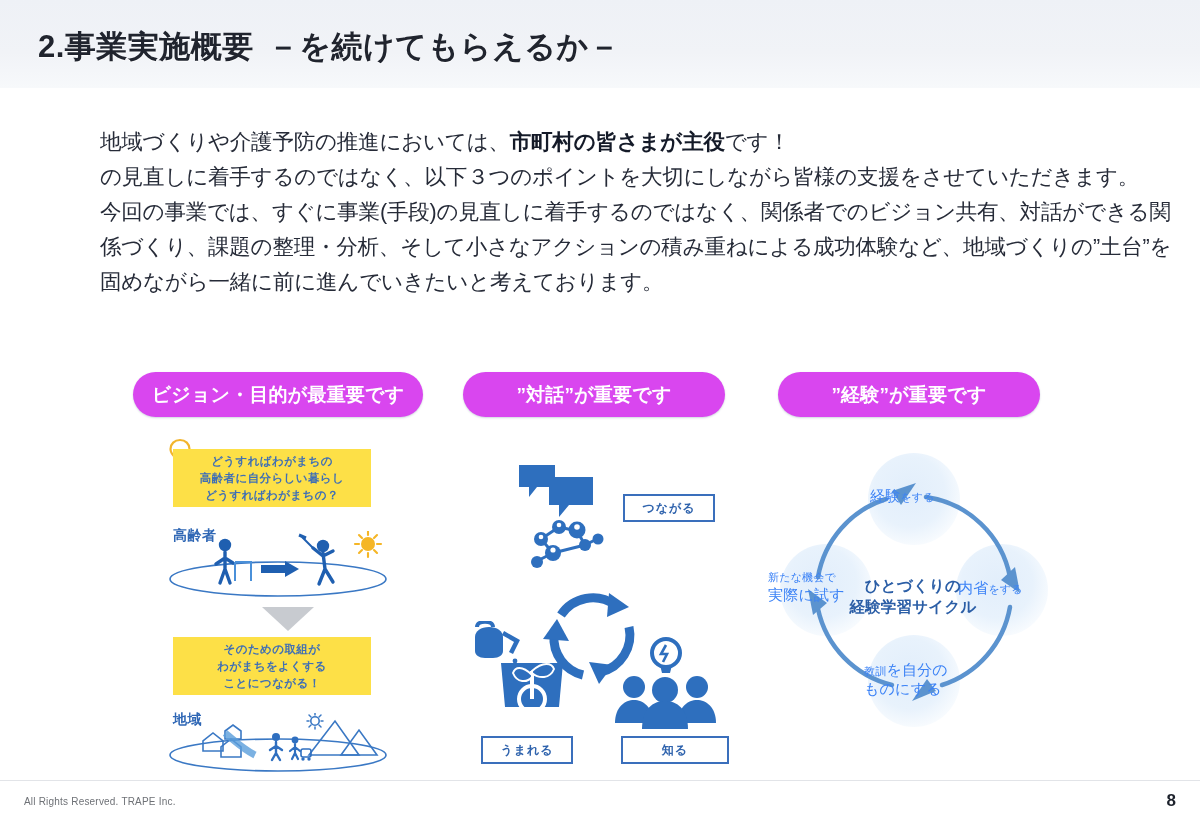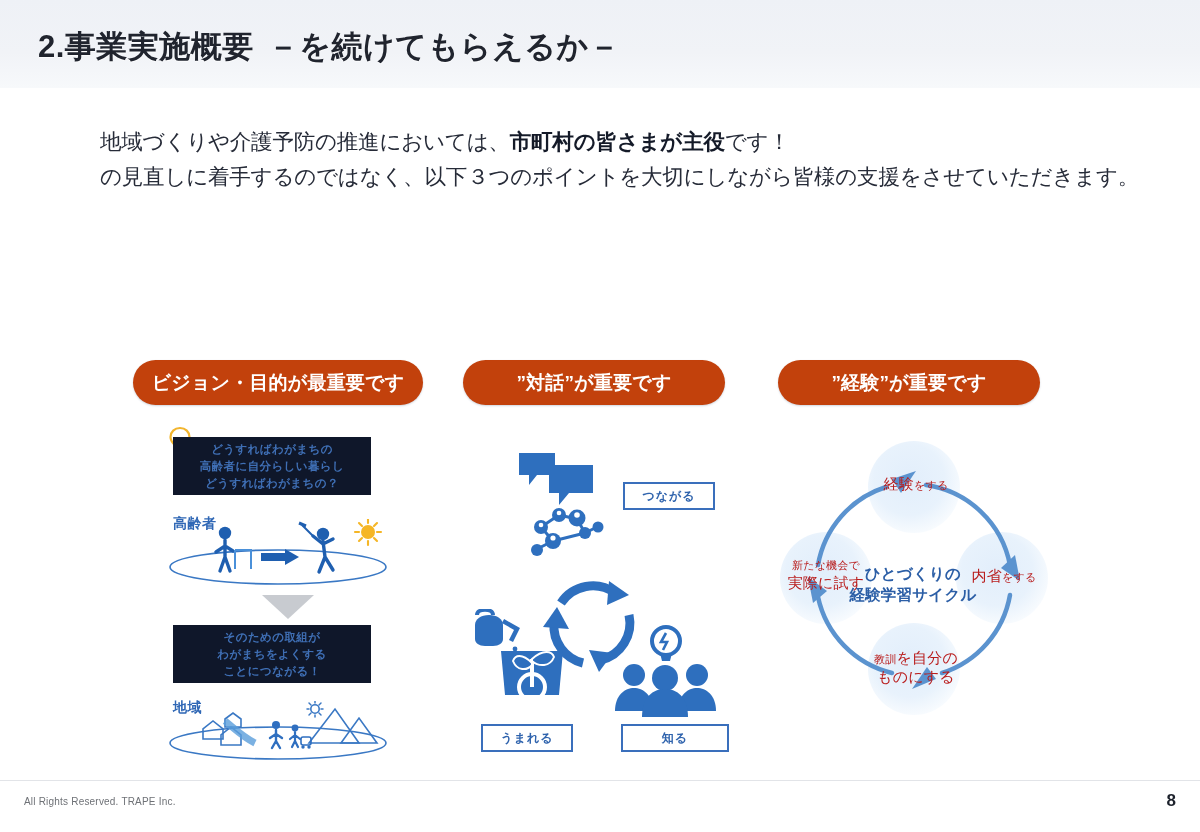--- a/index.html
+++ b/index.html
@@ -39,35 +39,36 @@
 
   
   .columns { position:absolute; left:0; top:360px; width:1200px; height:400px; }
   .col { position:absolute; top:0; }
   .col-1 { left:125px; width:305px; }
   .col-2 { left:445px; width:300px; }
   .col-3 { left:760px; width:305px; }
 
   .pill {
     height:45px; border-radius:23px;
-    background:#c2410c;
+    background:#d946ef;
     color:#ffffff; font-size:19px; font-weight:bold;
     display:flex; align-items:center; justify-content:center;
     letter-spacing:0.2px;
     box-shadow:0 1px 2px rgba(40,70,110,0.22);
     white-space:nowrap;
+    margin-top:12px;
   }
   .pill-1 { width:290px; margin-left:8px; }
   .pill-2 { width:262px; margin-left:18px; }
   .pill-3 { width:262px; margin-left:18px; }
 
   
   .c1-art { position:relative; width:305px; height:340px; margin-top:22px; }
   .bubble {
-    position:absolute; background:#0f172a; border-radius:0;
+    position:absolute; background:#fde047; border-radius:0;
     color:#3f6fb5; font-size:11.5px; font-weight:bold; line-height:17px;
     text-align:center; display:flex; align-items:center; justify-content:center;
     letter-spacing:0.4px;
   }
   .bubble-1 { left:48px; top:10px; width:198px; height:58px; }
   .bubble-2 { left:48px; top:198px; width:198px; height:58px; }
   .bulb { position:absolute; left:40px; top:-2px; width:30px; height:34px; }
   .scene-label {
     position:absolute; font-size:14px; font-weight:bold; color:#2f67b5;
     letter-spacing:0.5px;
@@ -94,21 +95,21 @@
   .tag-umareru  { left:28px;  top:297px; width:92px; }
   .tag-shiru    { left:168px; top:297px; width:108px; }
 
   
   .c3-art { position:relative; width:305px; height:340px; margin-top:22px; }
   .blob {
     position:absolute; border-radius:50%;
     background:radial-gradient(circle at 45% 42%, #e2eefb 0%, #e8f2fc 48%, rgba(236,245,253,0.25) 78%, rgba(255,255,255,0) 100%);
   }
   .cyc-label {
-    position:absolute; color:#b91c1c; text-align:center;
+    position:absolute; color:#3b82f6; text-align:left;
     line-height:17px; letter-spacing:0.2px; white-space:nowrap;
   }
   .cyc-label .big { font-size:15px; }
   .cyc-label .sm  { font-size:11px; }
   .cyc-center {
     position:absolute; left:62px; top:136px; width:182px;
     text-align:center; color:#2b5ea6; font-weight:bold;
     font-size:15.5px; line-height:21px; letter-spacing:0.2px;
   }
 
@@ -129,20 +130,21 @@
 <div class="slide">
 
   <div class="header-band"></div>
   <div class="slide-title">
     <span>2.事業実施概要</span><span class="title-sub">－を続けてもらえるか－</span>
   </div>
 
   <div class="body-text">
     <p><span>地域づくりや介護予防の推進においては、</span><b>市町村の皆さまが主役</b><span>です！</span></p>
     <p>の見直しに着手するのではなく、以下３つのポイントを大切にしながら皆様の支援をさせていただきます。</p>
+    <p>今回の事業では、すぐに事業(手段)の見直しに着手するのではなく、関係者でのビジョン共有、対話ができる関係づくり、課題の整理・分析、そして小さなアクションの積み重ねによる成功体験など、地域づくりの”土台”を固めながら一緒に前に進んでいきたいと考えております。</p>
   </div>
 
   <div class="columns">
 
     <div class="col col-1">
       <div class="pill pill-1">ビジョン・目的が最重要です</div>
 
       <div class="c1-art">
 
         <svg class="bulb" viewBox="0 0 30 34">

